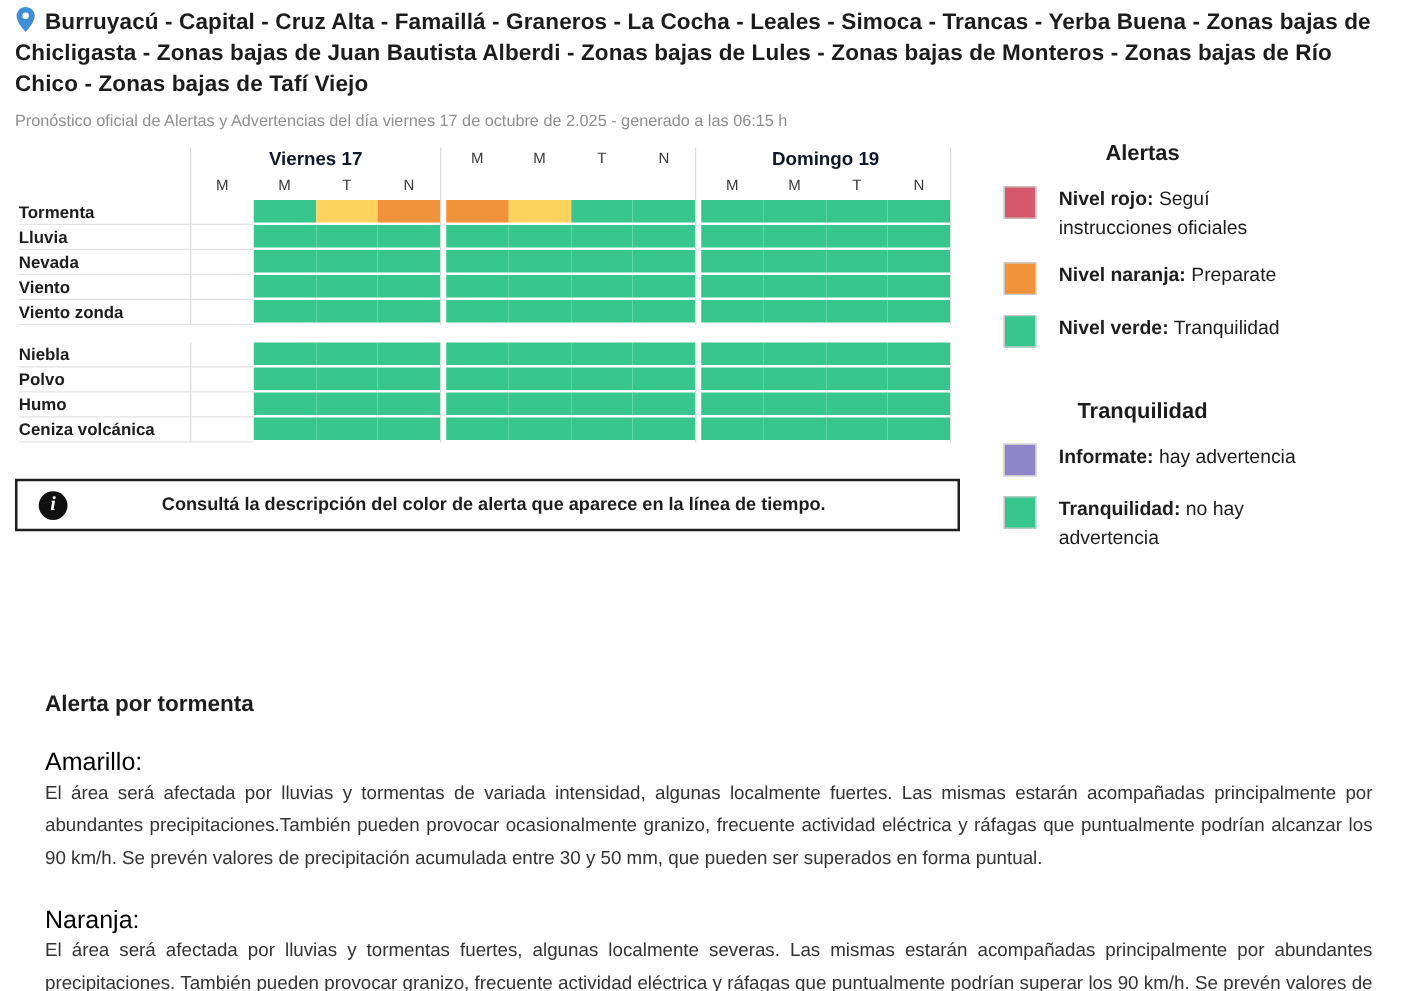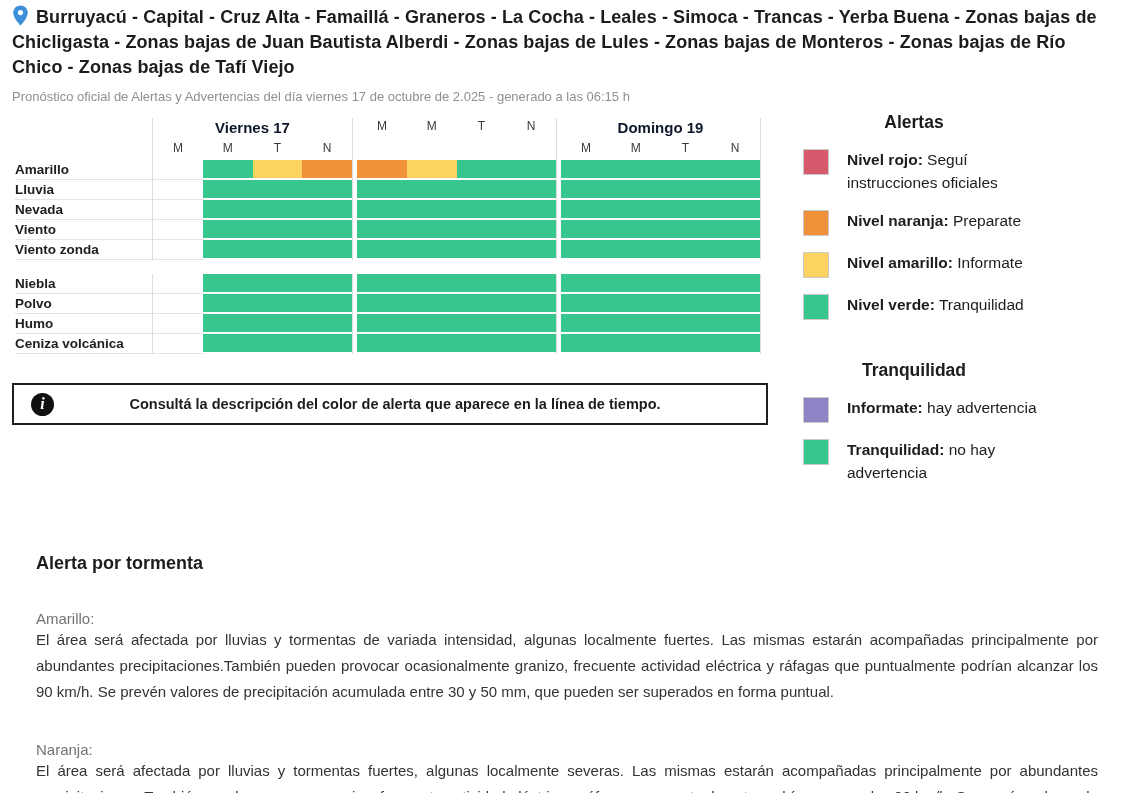--- a/index.html
+++ b/index.html
@@ -44,21 +44,21 @@
   .legend-heading { width: 232px; text-align: center; font-size: 17.5px; font-weight: bold; color: #1c1c1c; margin-bottom: 15px; }
   .legend-heading.adv { margin-top: 40px; }
   .legend-item { display: flex; align-items: flex-start; margin-bottom: 15px; }
   .swatch { width: 26px; height: 26px; border: 1px solid #c9c9c9; margin: 1px 18px 0 5px; flex-shrink: 0; }
   .legend-text { font-size: 15.5px; line-height: 23px; color: #1d1d1d; width: 205px; }
   .legend-text .term { font-weight: bold; }
 
   
   .details { position: absolute; left: 36px; top: 553px; width: 1062px; }
   .details-heading { font-size: 18px; font-weight: bold; color: #1d1d1d; }
-  .detail-label { margin-top: 36px; font-size: 15px; color: #737373; }
+  .detail-label { margin-top: 25px; font-size: 20px; color: #000000; }
   .detail-text { font-size: 15px; line-height: 26px; color: #333; text-align: justify; }
 </style>
 </head>
 <body>
 
 <div class="page">
 
   <div class="hdr">
     <p class="title"><span class="pin"><svg width="17" height="21" viewBox="0 0 17 21">
             <path d="M8.5 0.5 C4.4 0.5 1.2 3.7 1.2 7.8 c0 5.4 7.3 12.7 7.3 12.7 s7.3-7.3 7.3-12.7 C15.8 3.7 12.6 0.5 8.5 0.5 z" fill="#3f8fd8"></path>
@@ -93,21 +93,21 @@
             <div class="tl-period">M</div>
             <div class="tl-period">M</div>
             <div class="tl-period">T</div>
             <div class="tl-period">N</div>
           </div>
         </div>
       </div>
     <div id="tl-body">
         <div class="tl-group">
           <div class="tl-row">
-            <div class="tl-label">Amarillo</div>
+            <div class="tl-label">Tormenta</div>
             <div class="tl-cells">
               <div class="tl-cell empty"></div>
               <div class="tl-cell" style="background: rgb(56, 198, 143);"></div>
               <div class="tl-cell" style="background: rgb(252, 211, 95);"></div>
               <div class="tl-cell" style="background: rgb(239, 146, 57);"></div>
             </div>
             <div class="tl-cells">
               <div class="tl-cell" style="background: rgb(239, 146, 57);"></div>
               <div class="tl-cell" style="background: rgb(252, 211, 95);"></div>
               <div class="tl-cell" style="background: rgb(56, 198, 143);"></div>
@@ -302,24 +302,20 @@
   <div class="legend">
     <div class="legend-heading">Alertas</div>
 
     <div class="legend-item">
       <div class="swatch" style="background: rgb(213, 89, 107);"></div>
       <div class="legend-text"><span class="term">Nivel rojo:</span> <span>Seguí instrucciones oficiales</span></div>
     </div>
     <div class="legend-item">
       <div class="swatch" style="background: rgb(239, 146, 57);"></div>
       <div class="legend-text"><span class="term">Nivel naranja:</span> <span>Preparate</span></div>
-    </div>
-    <div class="legend-item">
-      <div class="swatch" style="background: rgb(252, 211, 95);"></div>
-      <div class="legend-text"><span class="term">Nivel amarillo:</span> <span>Informate</span></div>
     </div>
     <div class="legend-item">
       <div class="swatch" style="background: rgb(56, 198, 143);"></div>
       <div class="legend-text"><span class="term">Nivel verde:</span> <span>Tranquilidad</span></div>
     </div>
 
     <div class="legend-heading adv">Tranquilidad</div>
 
     <div class="legend-item">
       <div class="swatch" style="background: rgb(141, 133, 197);"></div>

